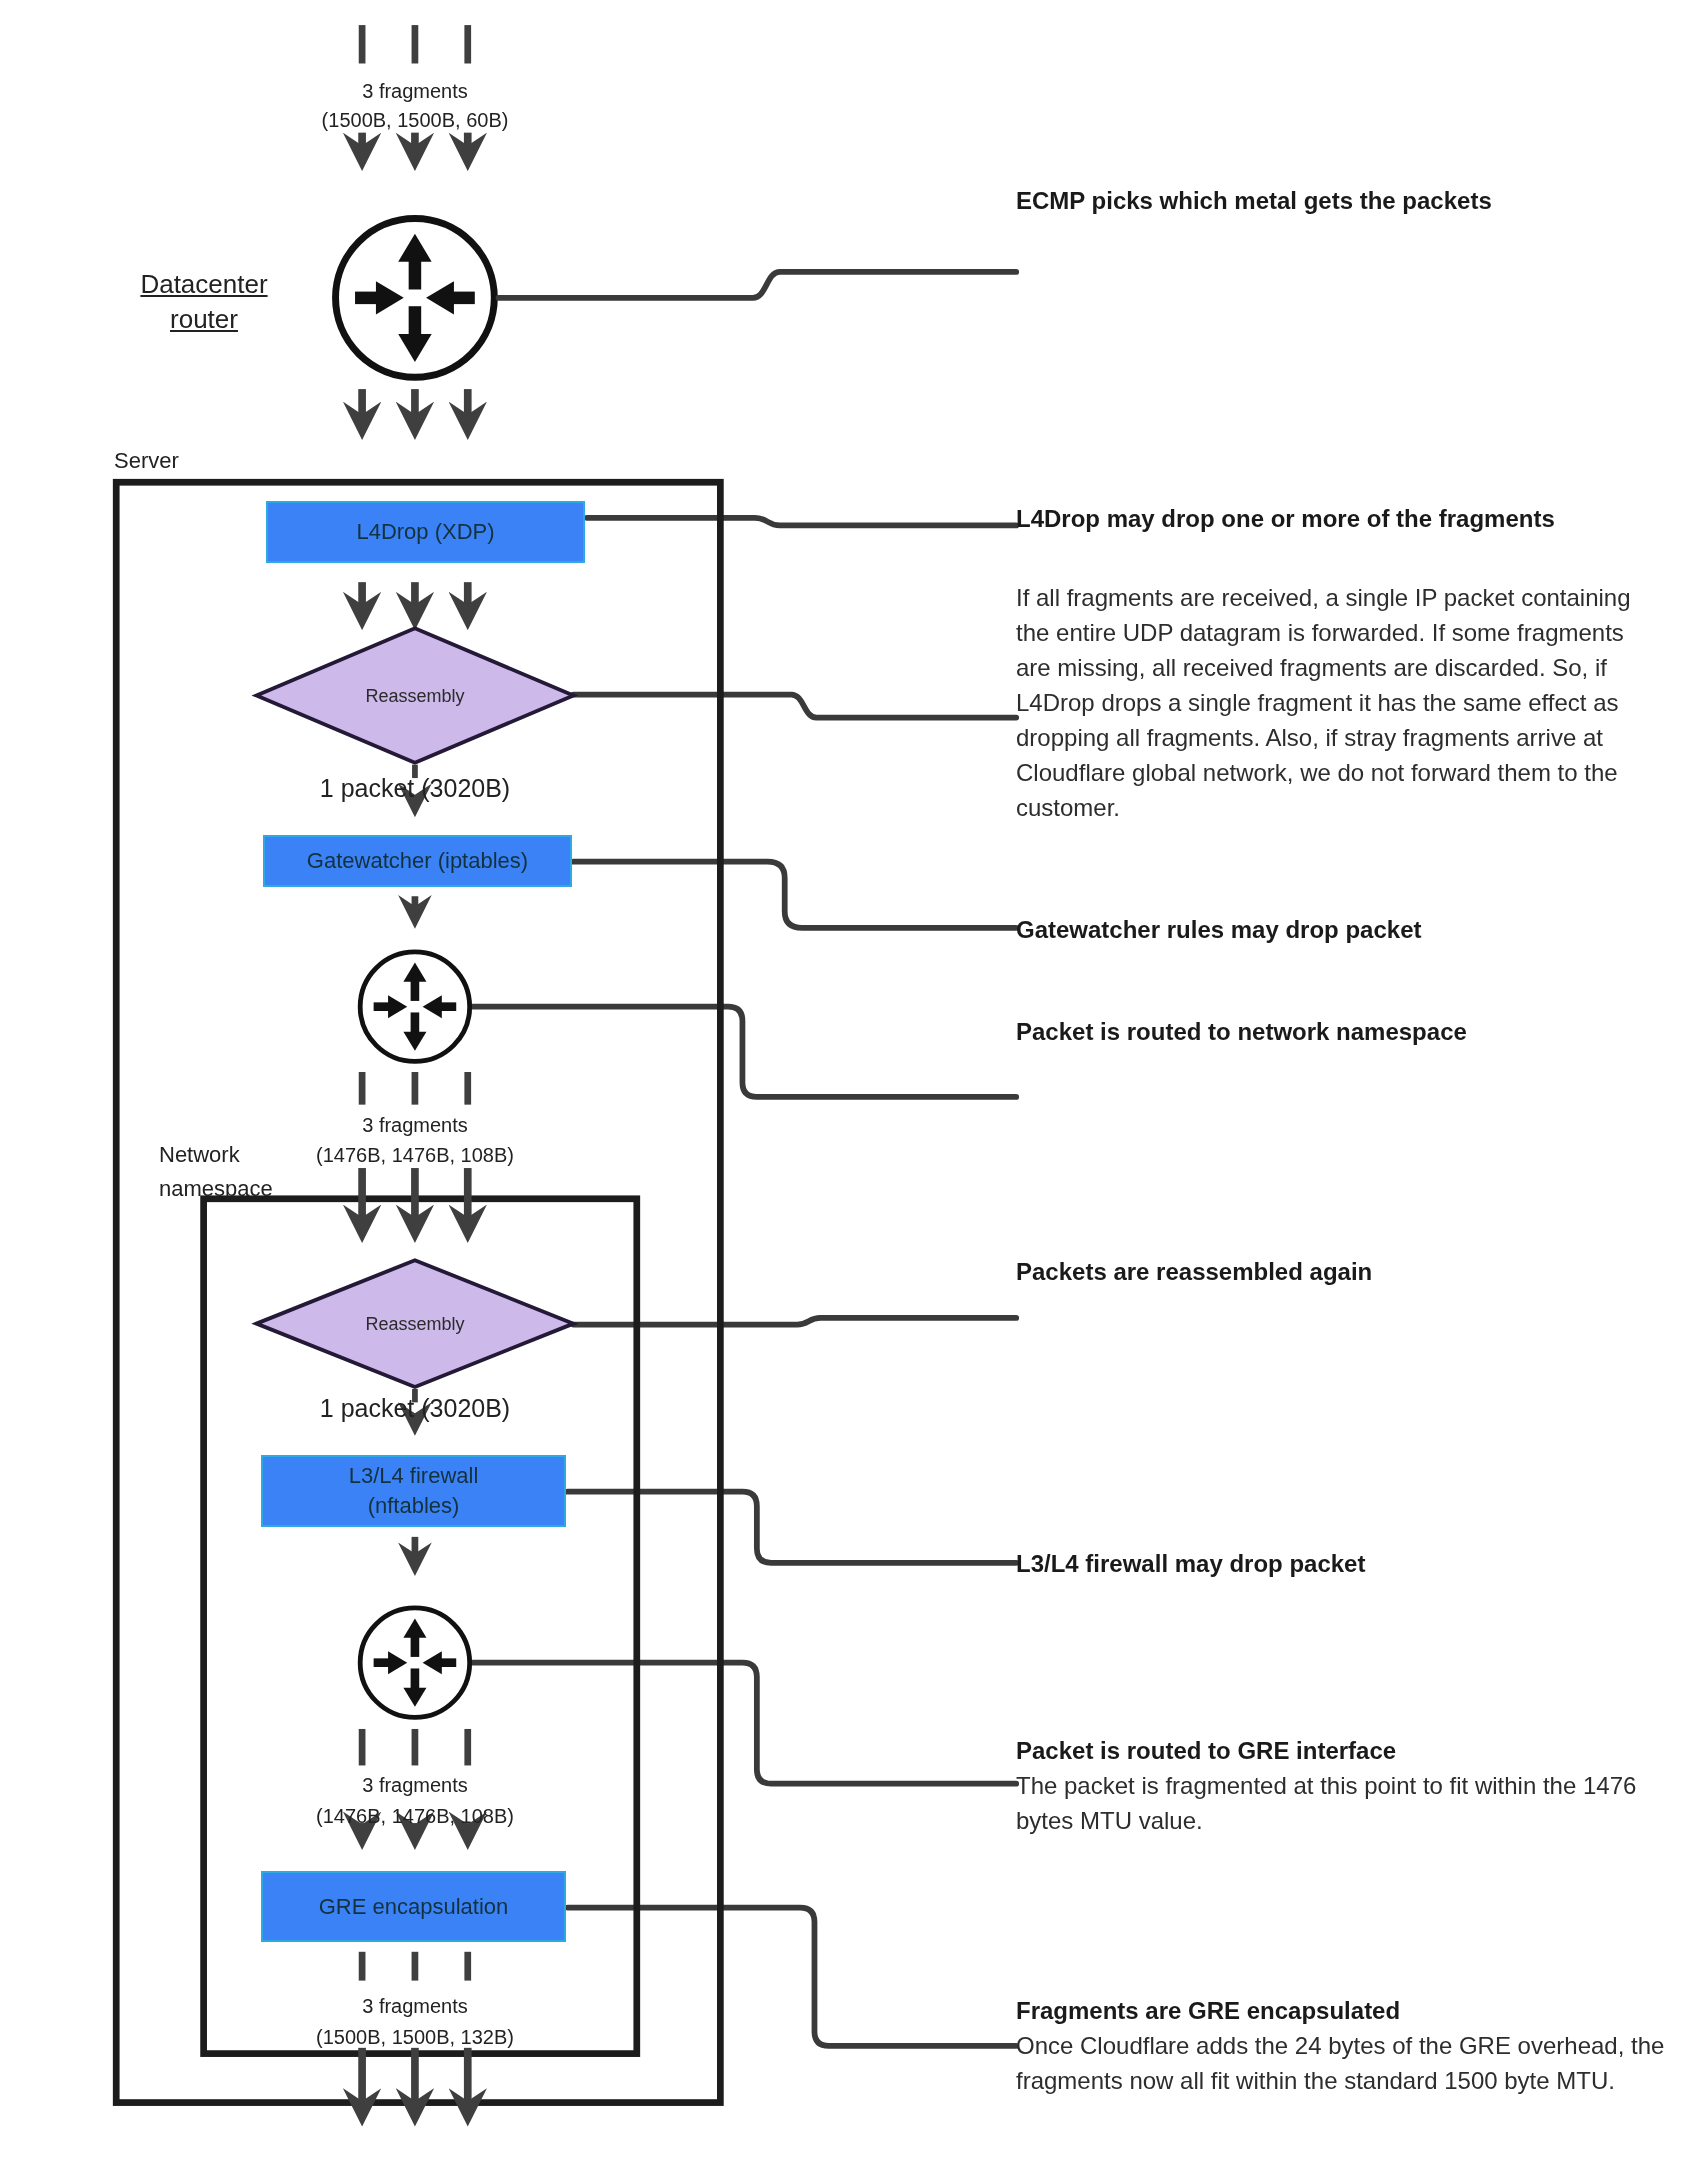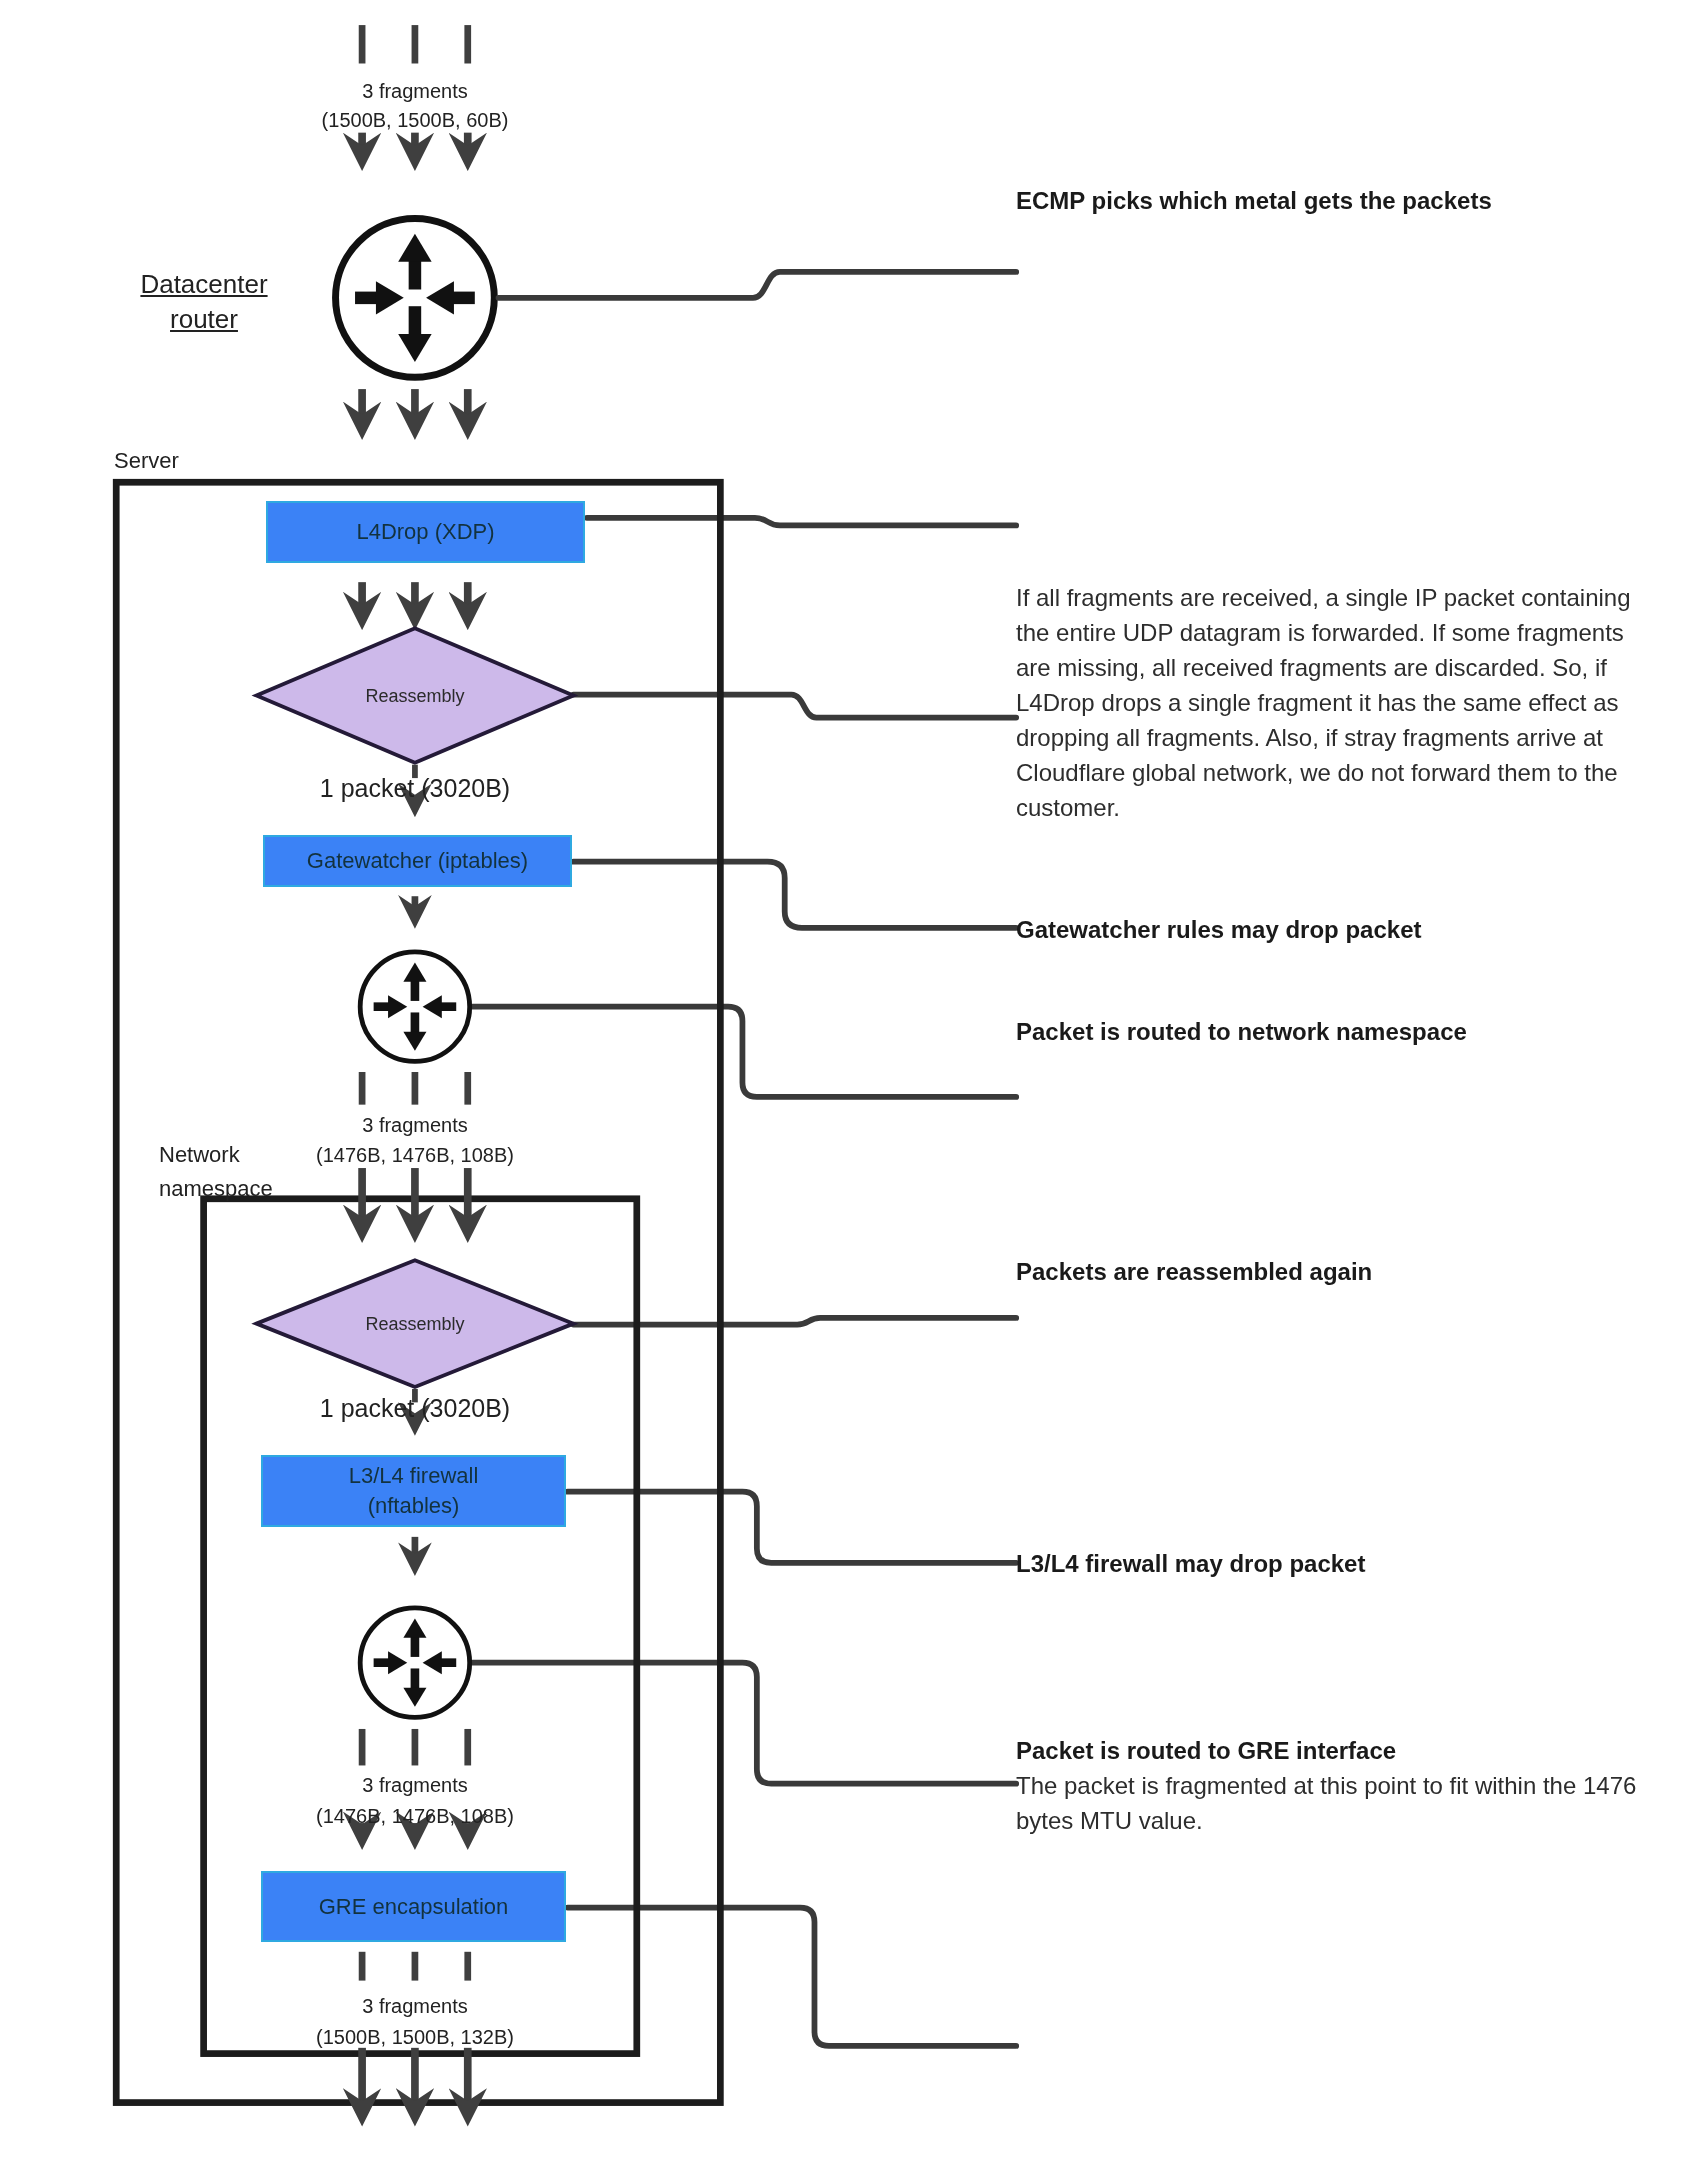--- a/index.html
+++ b/index.html
@@ -179,20 +179,24 @@
   <div class="node" style="left:261px; top:1871px; width:301px; height:67px;">
     <div>GRE encapsulation</div>
   </div>
 
   <div class="lbl frag" style="left:415px; top:1991px;">3 fragments</div>
   <div class="lbl frag" style="left:415px; top:2022px;">(1500B, 1500B, 132B)</div>
 
   <div class="ann" style="top:183px;">
     <h3>ECMP picks which metal gets the packets</h3>
   </div>
+  <div class="ann" style="top:501px;">
+    <h3>L4Drop may drop one or more of the fragments</h3>
+      <p></p>
+  </div>
   <div class="ann" style="top:580px;">
       <p>If all fragments are received, a single IP packet containing the entire UDP datagram is forwarded. If some fragments are missing, all received fragments are discarded. So, if L4Drop drops a single fragment it has the same effect as dropping all fragments. Also, if stray fragments arrive at Cloudflare global network, we do not forward them to the customer.</p>
   </div>
   <div class="ann" style="top:912px;">
     <h3>Gatewatcher rules may drop packet</h3>
       <p></p>
   </div>
   <div class="ann" style="top:1014px;">
     <h3>Packet is routed to network namespace</h3>
   </div>
@@ -200,15 +204,19 @@
     <h3>Packets are reassembled again</h3>
   </div>
   <div class="ann" style="top:1546px;">
     <h3>L3/L4 firewall may drop packet</h3>
       <p></p>
   </div>
   <div class="ann" style="top:1733px;">
     <h3>Packet is routed to GRE interface</h3>
       <p>The packet is fragmented at this point to fit within the 1476 bytes MTU value.</p>
   </div>
+  <div class="ann" style="top:1993px;">
+    <h3>Fragments are GRE encapsulated</h3>
+      <p>Once Cloudflare adds the 24 bytes of the GRE overhead, the fragments now all fit within the standard 1500 byte MTU.</p>
+  </div>
 
 </div>
 
 
 </body></html>

